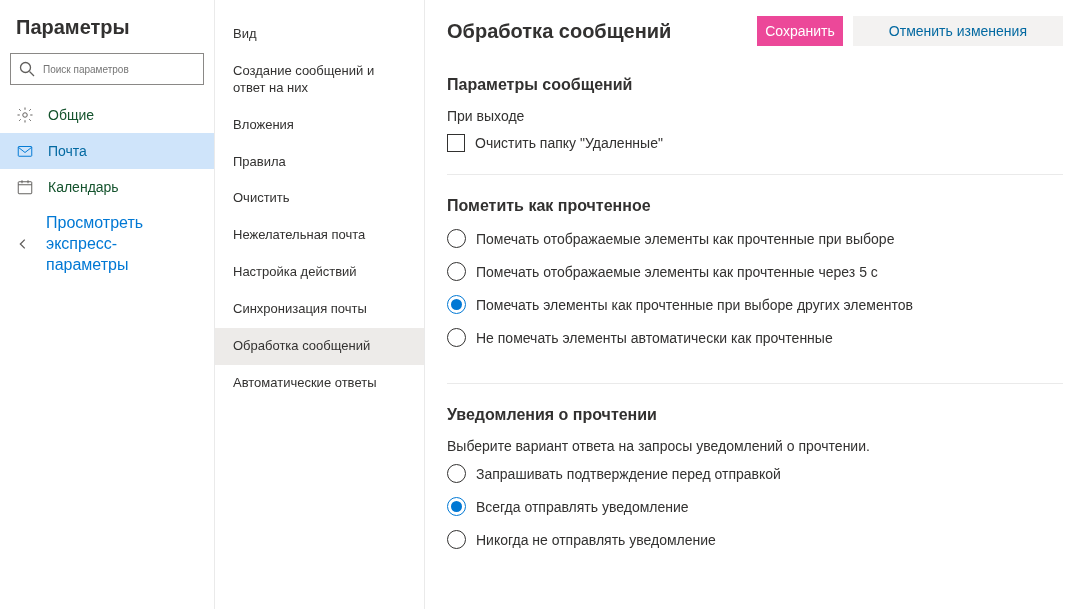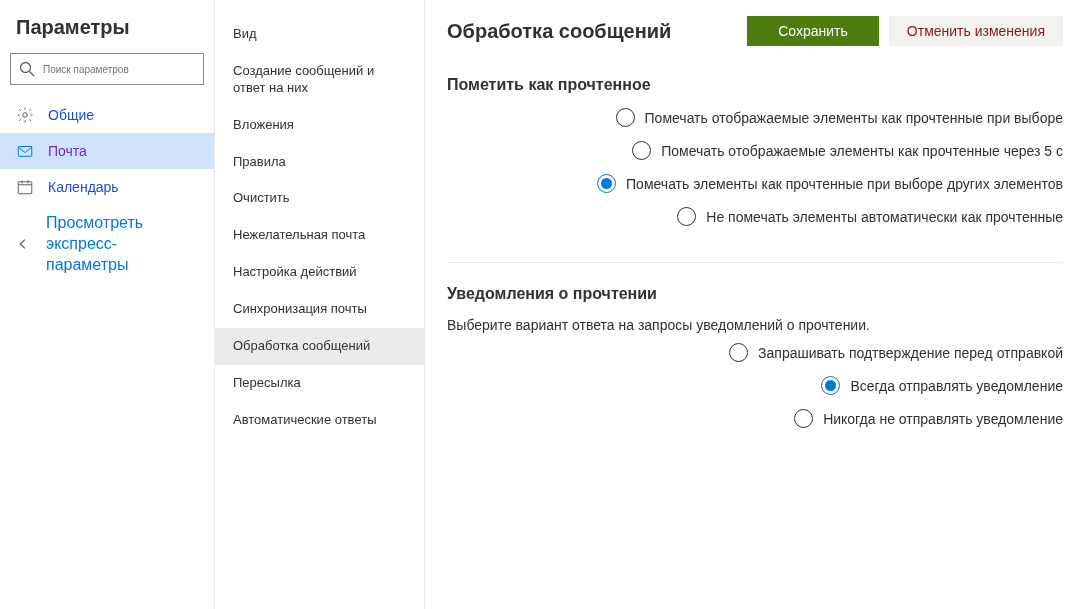--- a/index.html
+++ b/index.html
@@ -41,25 +41,25 @@
       margin-left: 8px;
       width: 100%;
       color: #605e5c;
     }
     .nav-item {
       display: flex;
       align-items: center;
       height: 36px;
       padding: 0 16px;
       cursor: pointer;
-      color: #1d4ed8;
+      color: #14532d;
     }
     .nav-item.active {
       background: #cfe4fa;
-      color: #6d28d9;
+      color: #0369a1;
       position: relative;
     }
     .nav-item svg { width: 18px; height: 18px; margin-right: 14px; flex-shrink:0; }
     .nav-item .nav-icon-general { stroke:#605e5c; fill:none; stroke-width:1.3; }
     .nav-item .nav-icon-mail { stroke:#0078d4; fill:none; stroke-width:1.3; }
     .nav-item .nav-icon-cal { stroke:#605e5c; fill:none; stroke-width:1.3; }
     .quick-link {
       display: flex;
       align-items: center;
       padding: 8px 16px;
@@ -95,52 +95,52 @@
       gap: 10px;
       margin-bottom: 30px;
     }
     .header-row h2 {
       font-size: 20px;
       font-weight: 600;
       color: #323130;
       flex: 1;
     }
     .btn-primary {
-      background: #4d7c0f;
+      background: #ec4899;
       color: #fff;
       border: none;
       height: 30px;
-      padding: 0 31px;
+      padding: 0 8px;
       font-size: 14px;
       cursor: pointer;
       text-align: center;
     }
     .btn-secondary {
       background: #f3f2f1;
-      color: #7f1d1d;
+      color: #0369a1;
       border: none;
       height: 30px;
-      padding: 0 18px;
+      padding: 0 36px;
       font-size: 14px;
       cursor: pointer;
     }
     .section h3 {
       font-size: 16px;
       font-weight: 600;
       color: #323130;
       margin-bottom: 14px;
     }
     .section { padding-bottom: 22px; border-bottom: 1px solid #eaeaea; margin-bottom: 22px;}
     .section:last-child { border-bottom:none; }
     .plain-label { font-size: 14px; color:#323130; margin-bottom:10px; display:block;}
     .checkbox-row { display:flex; align-items:center; gap:10px; margin-top:4px;}
     .checkbox-row .cb {
       width: 18px; height: 18px; border:1px solid #323130; cursor:pointer;
     }
-    .radio-row { display:flex; align-items:center; gap:10px; margin-bottom:14px;justify-content:flex-end;}
+    .radio-row { display:flex; align-items:center; gap:10px; margin-bottom:14px;}
     .radio-row .rb {
       width: 19px; height:19px; border:1px solid #323130; border-radius:50%;
       display:flex; align-items:center; justify-content:center; cursor:pointer;
     }
     .radio-row .rb.checked { border-color:#0078d4;}
     .radio-row .rb.checked::after {
       content:""; width:11px; height:11px; background:#0078d4; border-radius:50%;
     }
     .radio-row span, .checkbox-row span { color:#323130; }
   </style>
@@ -190,31 +190,38 @@
 <div class="panel-mid" id="mid-list">
     <div class="sub-item">Вид</div>
     <div class="sub-item">Создание сообщений и ответ на них</div>
     <div class="sub-item">Вложения</div>
     <div class="sub-item">Правила</div>
     <div class="sub-item">Очистить</div>
     <div class="sub-item">Нежелательная почта</div>
     <div class="sub-item">Настройка действий</div>
     <div class="sub-item">Синхронизация почты</div>
     <div class="sub-item active">Обработка сообщений</div>
-    <div class="sub-item">Пересылка</div>
     <div class="sub-item">Автоматические ответы</div>
   </div>
 
 <div class="panel-right">
   <div class="header-row">
     <h2>Обработка сообщений</h2>
     <button class="btn-primary">Сохранить</button>
     <button class="btn-secondary">Отменить изменения</button>
   </div>
 
+  <div class="section">
+    <h3>Параметры сообщений</h3>
+    <span class="plain-label">При выходе</span>
+    <div class="checkbox-row">
+      <div class="cb"></div>
+      <span>Очистить папку "Удаленные"</span>
+    </div>
+  </div>
 
   <div class="section">
     <h3>Пометить как прочтенное</h3>
     <div id="sec2-radios">
         <div class="radio-row">
           <div class="rb"></div>
           <span>Помечать отображаемые элементы как прочтенные при выборе</span>
         </div>
         <div class="radio-row">
           <div class="rb"></div>

